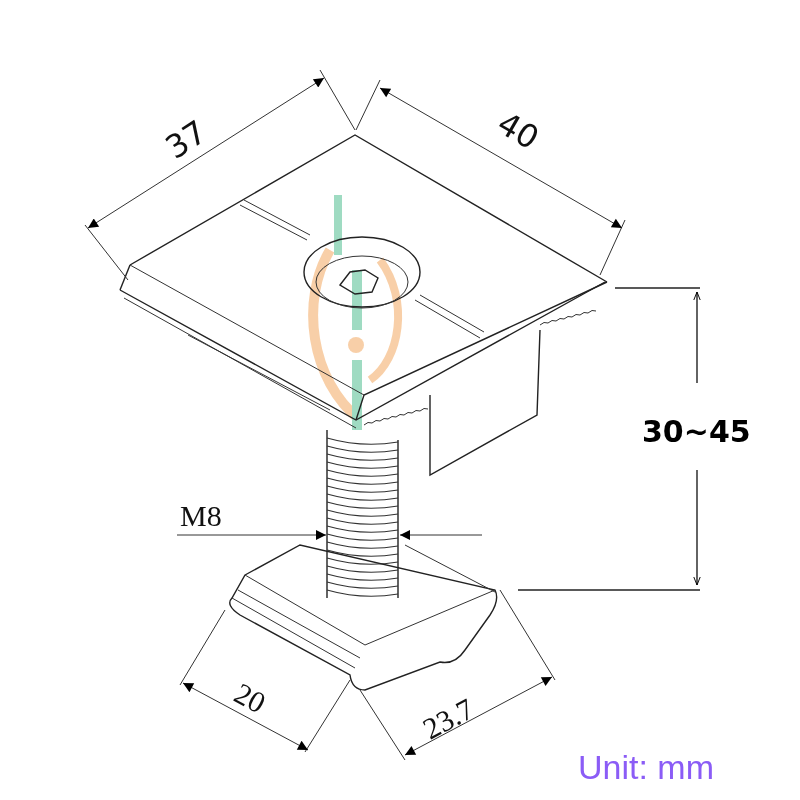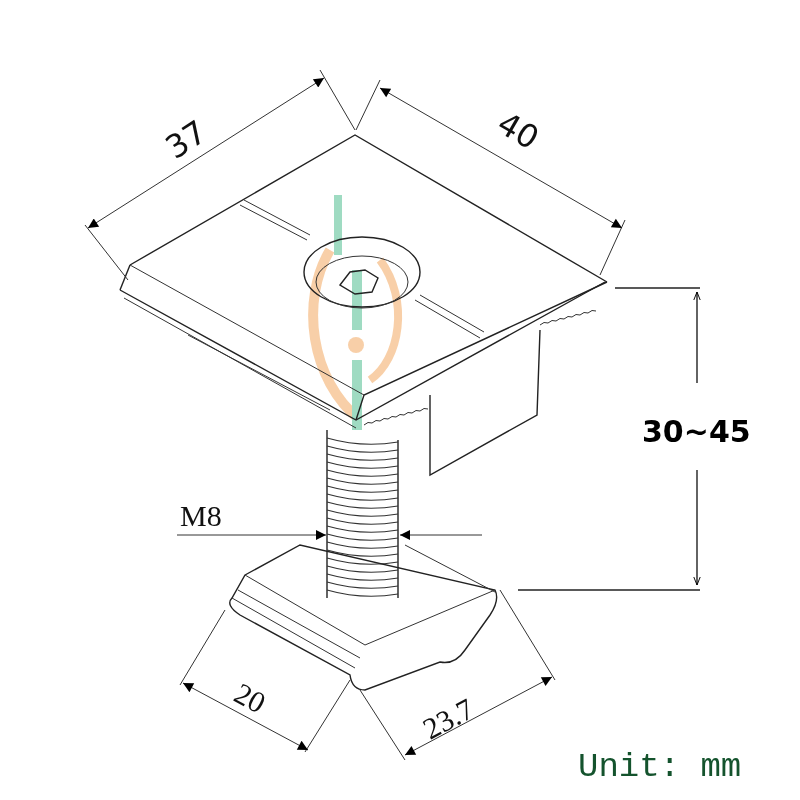--- a/index.html
+++ b/index.html
@@ -1,21 +1,21 @@
 <!DOCTYPE html>
 <html><head>
 <meta charset="utf-8">
 <style>
   html, body { margin: 0; padding: 0; background: #ffffff; }
   body { width: 800px; height: 800px; position: relative; overflow: hidden; }
   svg { position: absolute; left: 0; top: 0; }
   .dim-serif { font-family: "Liberation Serif", serif; font-size: 30px; fill: #111; }
   .dim-sans { font-family: "DejaVu Sans", sans-serif; font-size: 32px; fill: #111; }
   .dim-bold { font-family: "DejaVu Sans", sans-serif; font-size: 30px; font-weight: bold; fill: #000; }
-  .unit { position: absolute; left: 578px; top: 748px; font-family: Liberation Mono, monospace; font-size: 34px; color: #14532d; }
+  .unit { position: absolute; left: 578px; top: 748px; font-family: Liberation Sans, sans-serif; font-size: 34px; color: #8b5cf6; }
   .ln { stroke: #222; stroke-width: 1.4; fill: none; }
   .ln2 { stroke: #333; stroke-width: 1; fill: none; }
   .thr { stroke: #333; stroke-width: 1.2; fill: none; }
 </style>
 </head>
 <body>
 
 <svg width="800" height="800" viewBox="0 0 800 800">
   <defs>
     <marker id="arr" viewBox="0 0 10 10" refX="10" refY="5" markerWidth="14" markerHeight="10" orient="auto-start-reverse" markerUnits="userSpaceOnUse">

